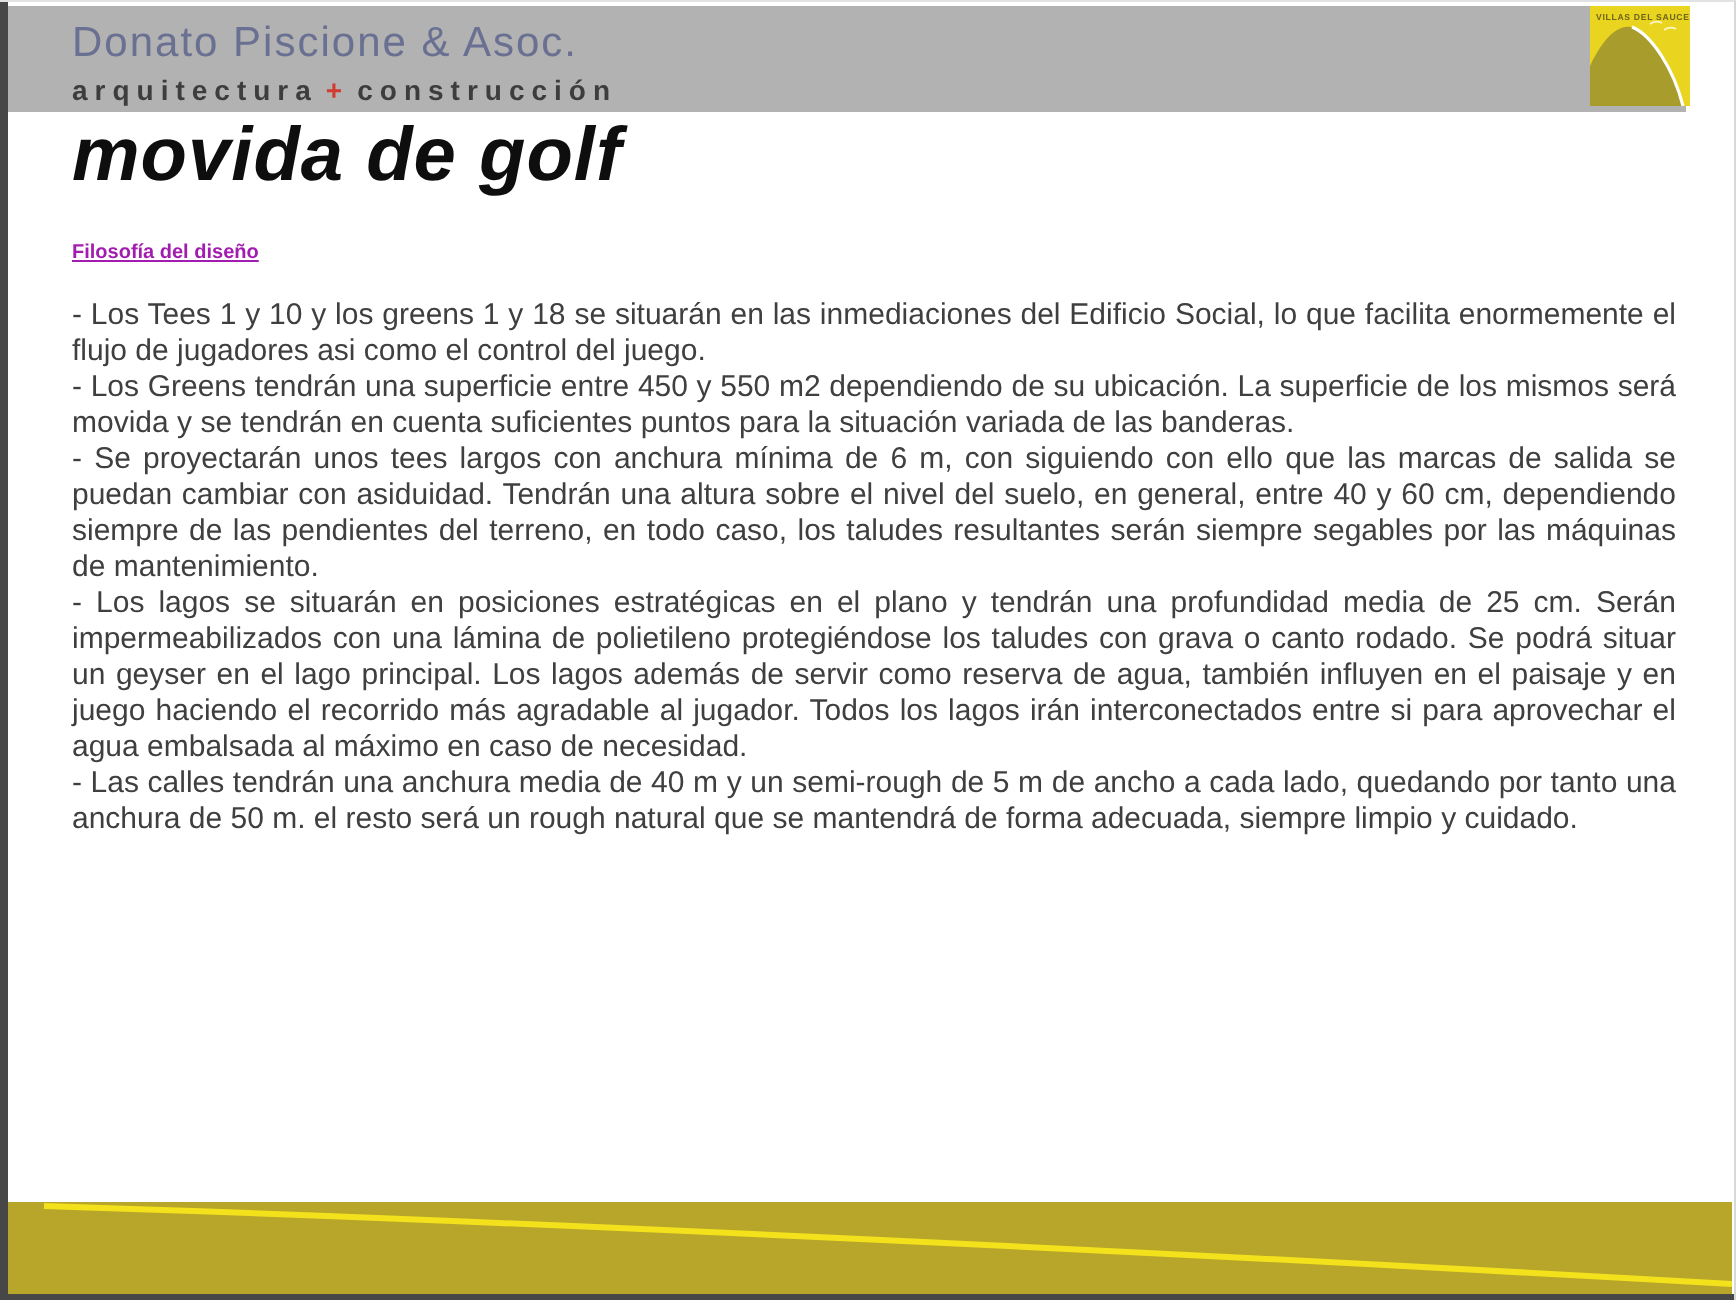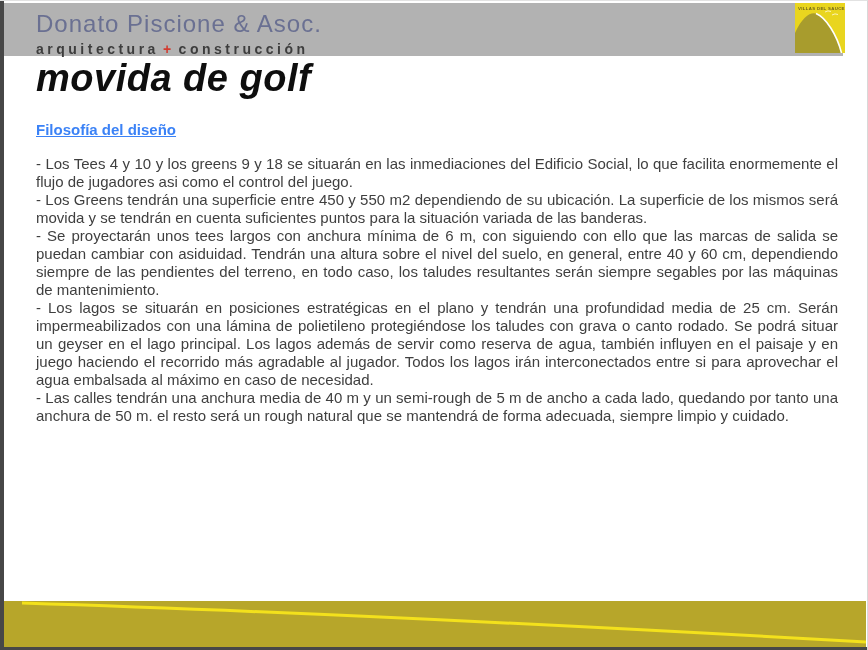--- a/index.html
+++ b/index.html
@@ -12,39 +12,39 @@
   }
   .edge-left { position:absolute; left:0; top:0; width:4px; height:100%; background:#474747; }
   .edge-bottom { position:absolute; left:0; bottom:0; width:100%; height:3px; background:#474747; }
 
   .header-band {
     position:absolute; left:4px; top:2px; width:839px; height:53px;
     background:#b2b2b2;
   }
   .brand { position:absolute; left:32px; top:7px; }
   .brand-name {
-    font-size:24px; color:#6a7092; letter-spacing:1px; font-weight:normal;
+    font-size:21px; color:#6a7092; letter-spacing:1px; font-weight:normal;
   }
   .brand-tagline {
     margin-top:3px; font-size:14px; font-weight:bold; color:#3d3d3d;
     letter-spacing:3.5px;
   }
   .brand-tagline .plus { color:#d23b2f; padding:0 4px; font-weight:bold; }
 
   .logo-square { position:absolute; left:795px; top:2px; width:50px; height:50px; }
 
   .page-title {
     position:absolute; left:36px; top:56px;
     font-size:38px; font-weight:bold; font-style:italic; color:#0e0e0e;
     letter-spacing:0.5px;
   }
 
   .content { position:absolute; left:36px; top:120px; width:802px; color:#3f3f3f; }
   .section-heading {
-    font-size:15px; font-weight:bold; color:#3b82f6;
+    font-size:10px; font-weight:bold; color:#a21caf;
     text-decoration:underline; margin:0 0 17px 0;
   }
   .content p {
     font-size:15px; line-height:18px; margin:0; text-align:justify;
   }
   .content p.sp { margin-bottom:15px; }
 
   .bottom-bar {
     position:absolute; left:4px; top:600px; width:862px; height:47px;
     background:#b7a62a;
@@ -71,21 +71,21 @@
       <path d="M30,9 q3,-2 6,-0.5" stroke="#fdf6c8" stroke-width="0.9" fill="none"></path>
       <path d="M37,12 q3,-2 6,-0.5" stroke="#fdf6c8" stroke-width="0.9" fill="none"></path>
       <text x="3" y="7" font-size="4.3" font-weight="bold" letter-spacing="0.35" fill="#6f641b">VILLAS DEL SAUCE</text>
     </svg>
   </div>
 
   <div class="page-title">movida de golf</div>
 
   <div class="content">
     <h2 class="section-heading">Filosofía del diseño</h2>
-    <p>- Los Tees 4 y 10 y los greens 9 y 18 se situarán en las inmediaciones del Edificio Social, lo que facilita enormemente el flujo de jugadores asi como el control del juego.</p>
+    <p>- Los Tees 1 y 10 y los greens 1 y 18 se situarán en las inmediaciones del Edificio Social, lo que facilita enormemente el flujo de jugadores asi como el control del juego.</p>
     <p>- Los Greens tendrán una superficie entre 450 y 550 m2 dependiendo de su ubicación. La superficie de los mismos será movida y se tendrán en cuenta suficientes puntos para la situación variada de las banderas.</p>
     <p>- Se proyectarán unos tees largos con anchura mínima de 6 m, con siguiendo con ello que las marcas de salida se puedan cambiar con asiduidad. Tendrán una altura sobre el nivel del suelo, en general, entre 40 y 60 cm, dependiendo siempre de las pendientes del terreno, en todo caso, los taludes resultantes serán siempre segables por las máquinas de mantenimiento.</p>
     <p>- Los lagos se situarán en posiciones estratégicas en el plano y tendrán una profundidad media de 25 cm. Serán impermeabilizados con una lámina de polietileno protegiéndose los taludes con grava o canto rodado. Se podrá situar un geyser en el lago principal. Los lagos además de servir como reserva de agua, también influyen en el paisaje y en juego haciendo el recorrido más agradable al jugador. Todos los lagos irán interconectados entre si para aprovechar el agua embalsada al máximo en caso de necesidad.</p>
     <p>- Las calles tendrán una anchura media de 40 m y un semi-rough de 5 m de ancho a cada lado, quedando por tanto una anchura de 50 m. el resto será un rough natural que se mantendrá de forma adecuada, siempre limpio y cuidado.</p>
   </div>
 
   <div class="bottom-bar">
     <svg viewBox="0 0 862 47" preserveAspectRatio="none">
       <path d="M18,2 C240,9 560,24 862,41" stroke="#f3e11c" stroke-width="3" fill="none"></path>
     </svg>

